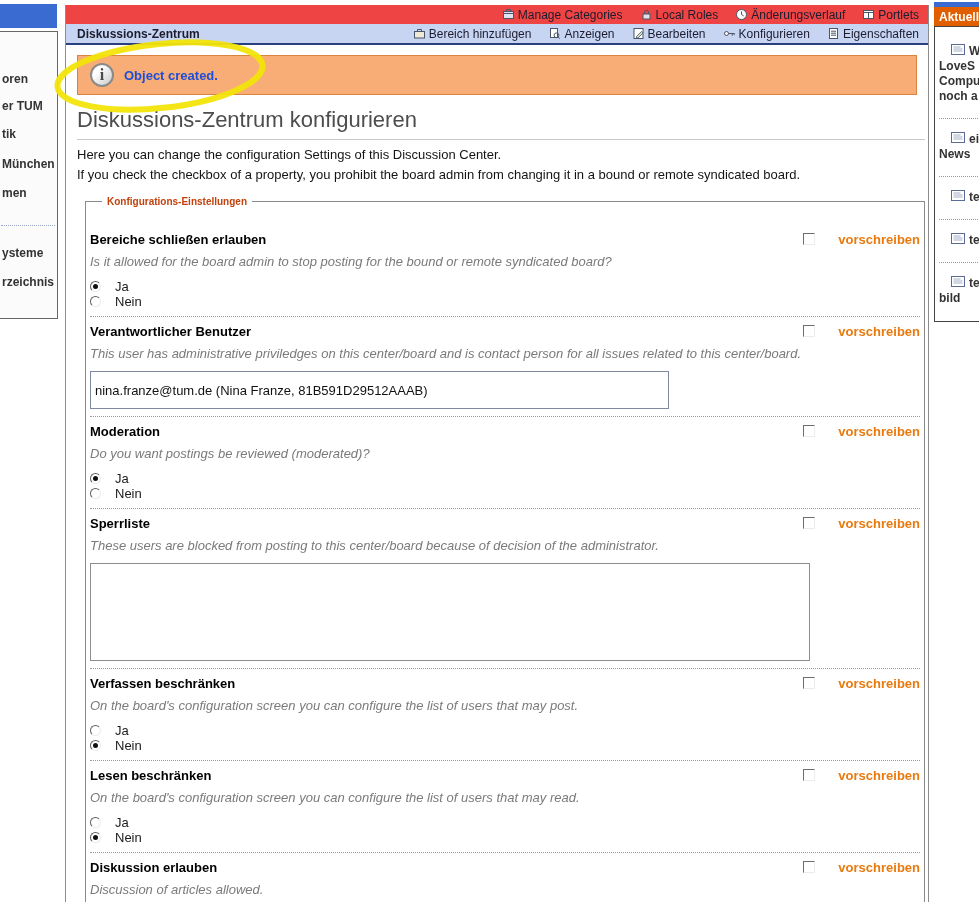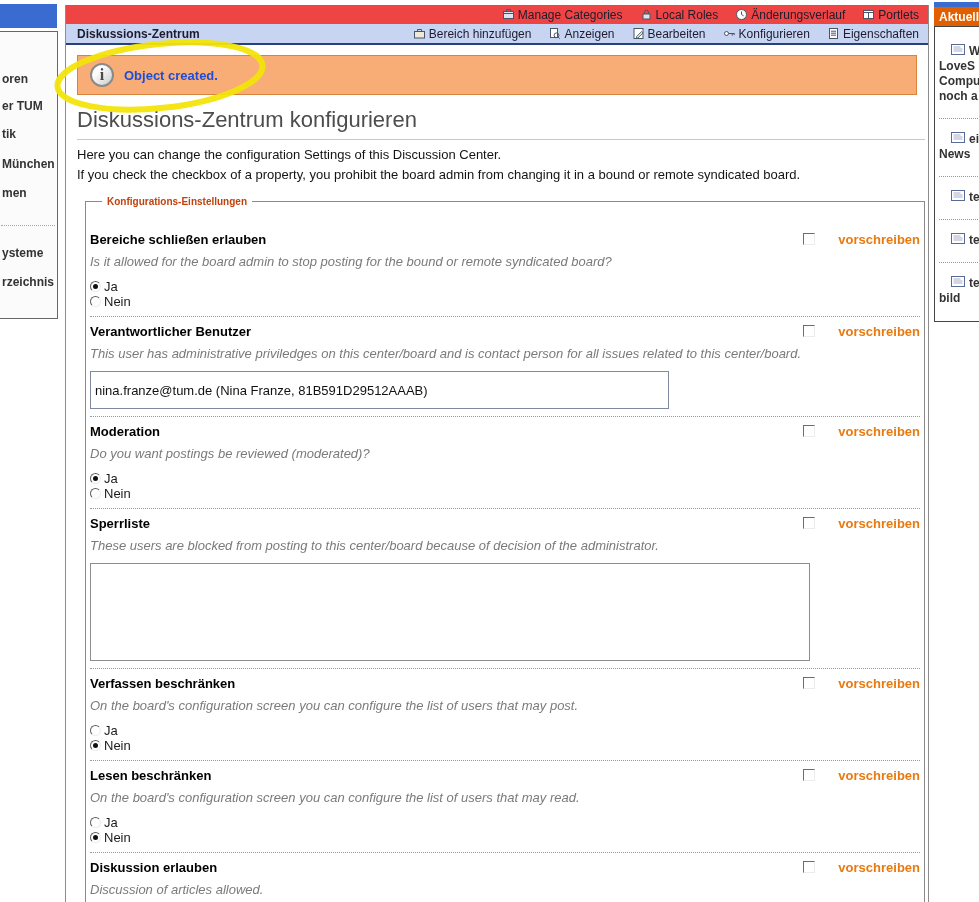--- a/index.html
+++ b/index.html
@@ -40,21 +40,21 @@
   .field { border-bottom:1px dotted #7f9db9; padding:6px 0 7px 0; }
   .field:last-child { border-bottom:none; }
   .field-head { display:flex; justify-content:space-between; align-items:center; height:16px; }
   .field-label { font-weight:bold; font-size:13px; color:#000; }
   .vors { display:flex; align-items:center; gap:23px; cursor:pointer; }
   .checkbox { width:12px; height:12px; background:#fff; border:1px solid; border-color:#6d6d6d #ececec #ececec #6d6d6d; }
   .vors-label { font-weight:bold; font-size:13px; color:#e87a10; }
   .field-desc { font-style:italic; font-size:13px; color:#7a7a7a; margin-top:7px; line-height:16px; }
 
   .radio-group { margin-top:9px; }
-  .radio-row { display:flex; align-items:center; gap:3px; height:15px; font-size:13px; color:#1a1a1a; }
+  .radio-row { display:flex; align-items:center; gap:14px; height:15px; font-size:13px; color:#1a1a1a; }
   .radio { width:11px; height:11px; border-radius:50%; background:#fff; border:1px solid; border-color:#5e5e5e #ececec #ececec #5e5e5e; position:relative; flex:0 0 auto; cursor:pointer; }
   .radio.checked::after { content:""; position:absolute; left:2px; top:2px; width:5px; height:5px; border-radius:50%; background:#101010; }
 
   .text-input { margin-top:9px; display:block; width:579px; height:38px; border:1px solid #7f8aa0; background:#fff; font-family:"Liberation Sans",sans-serif; font-size:13px; color:#111; padding:1px 4px; }
   .blocklist { margin-top:9px; display:block; width:720px; height:98px; border:1px solid #8d8d8d; background:#fff; resize:none; font-family:"Liberation Sans",sans-serif; font-size:13px; }
 
   
   .news-strip { position:absolute; left:934px; top:2px; width:45px; height:5px; background:#3a6bd1; }
   .news-header { position:absolute; left:934px; top:7px; width:45px; height:19px; background:#e25f00; color:#fff; font-weight:bold; font-size:12px; display:flex; align-items:center; padding-left:5px; overflow:hidden; }
   .news-body { position:absolute; left:934px; top:26px; width:46px; height:296px; background:#fff; border:1px solid #444; border-right:none; padding:12px 0 0 4px; overflow:hidden; }

